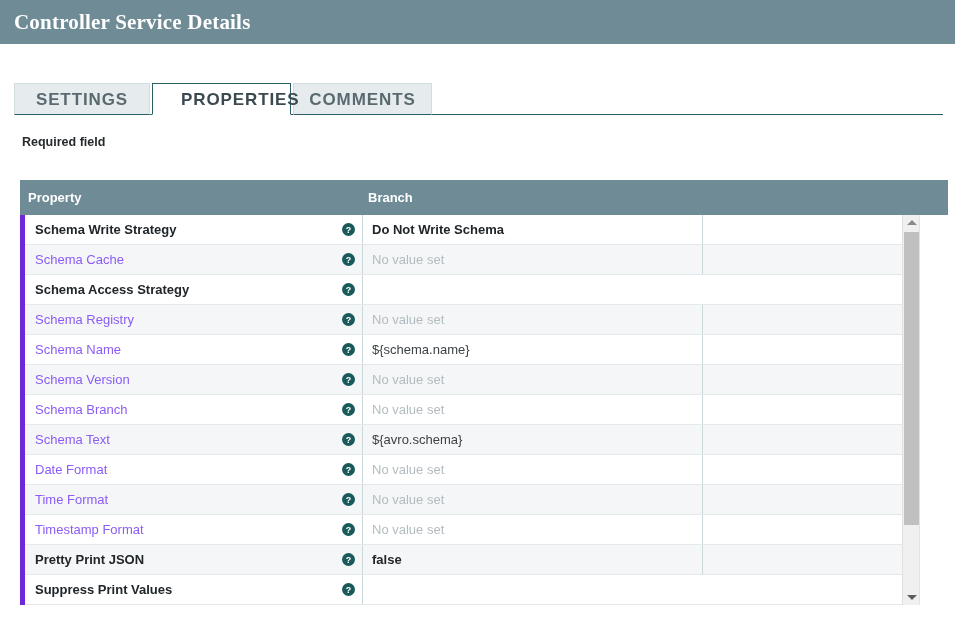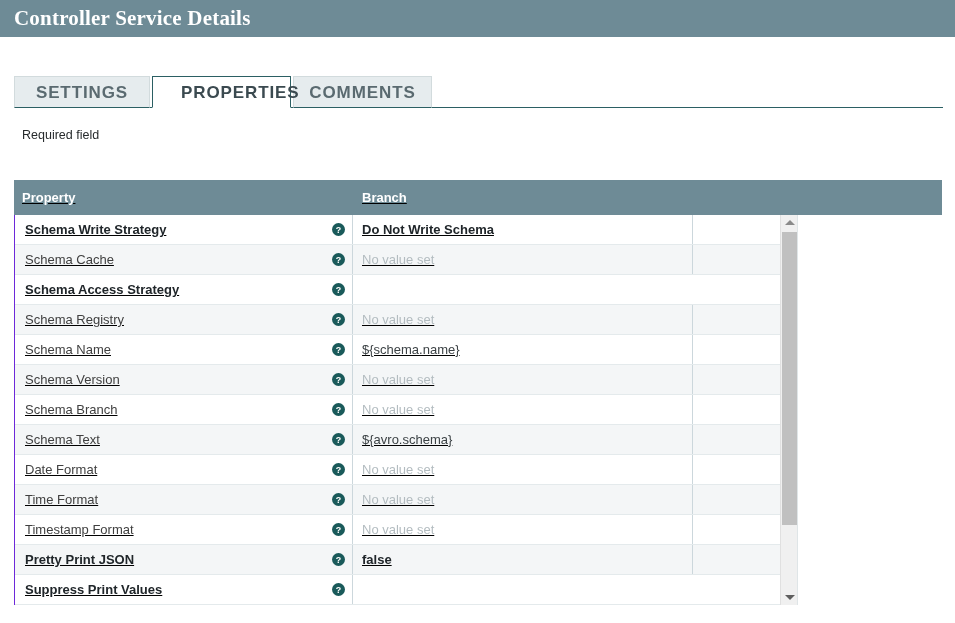--- a/index.html
+++ b/index.html
@@ -10,21 +10,21 @@
   body {
     width: 955px;
     height: 623px;
     font-family: "Liberation Sans", sans-serif;
     overflow: hidden;
     position: relative;
   }
 
   
   .titlebar {
-    height: 37px;
+    height: 44px;
     background: #6e8b96;
     display: flex;
     align-items: center;
     padding-left: 14px;
     box-sizing: border-box;
   }
   .titlebar-text {
     font-family: "Liberation Serif", serif;
     font-weight: bold;
     font-size: 21px;
@@ -81,52 +81,51 @@
     bottom: 0;
     height: 1px;
     background: #2b5f63;
     z-index: 1;
   }
 
   
   .required-label {
     margin: 20px 0 0 22px;
     font-size: 12.5px;
-    font-weight: normal;
+    font-weight: bold;
     color: #262a2c;
   }
 
   
   .table-wrap {
     position: absolute;
-    left: 14px;
+    left: 20px;
     top: 180px;
     width: 928px;
     box-sizing: border-box;
-    text-decoration: underline;
   }
   .thead {
     height: 35px;
     background: #6e8b96;
     display: flex;
     align-items: center;
     color: #ffffff;
     font-size: 13px;
     font-weight: bold;
     box-sizing: border-box;
   }
   .th-property { width: 339px; padding-left: 8px; box-sizing: border-box; }
   .th-value { flex: 1; padding-left: 9px; box-sizing: border-box; }
 
   .tbody {
     position: relative;
-    border-left: 1px solid #6d28d9;
+    border-left: 5px solid #6d28d9;
     border-right: 1px solid #dfe5e7;
     box-sizing: border-box;
-    width: 784px;
+    width: 900px;
   }
   .row {
     display: flex;
     height: 30px;
     align-items: center;
     border-bottom: 1px solid #e4eaec;
     background: #ffffff;
     box-sizing: border-box;
     cursor: pointer;
   }
@@ -138,21 +137,21 @@
     padding-left: 10px;
     display: flex;
     align-items: center;
     justify-content: space-between;
     height: 100%;
     border-right: 1px solid #ccd7dc;
     padding-right: 7px;
   }
   .prop-name {
     font-size: 13px;
-    color: #404040;
+    color: #8b5cf6;
   }
   .row.required .prop-name {
     font-weight: bold;
     color: #20262a;
   }
   .help-icon {
     width: 13px;
     height: 13px;
     flex: 0 0 13px;
     cursor: pointer;

